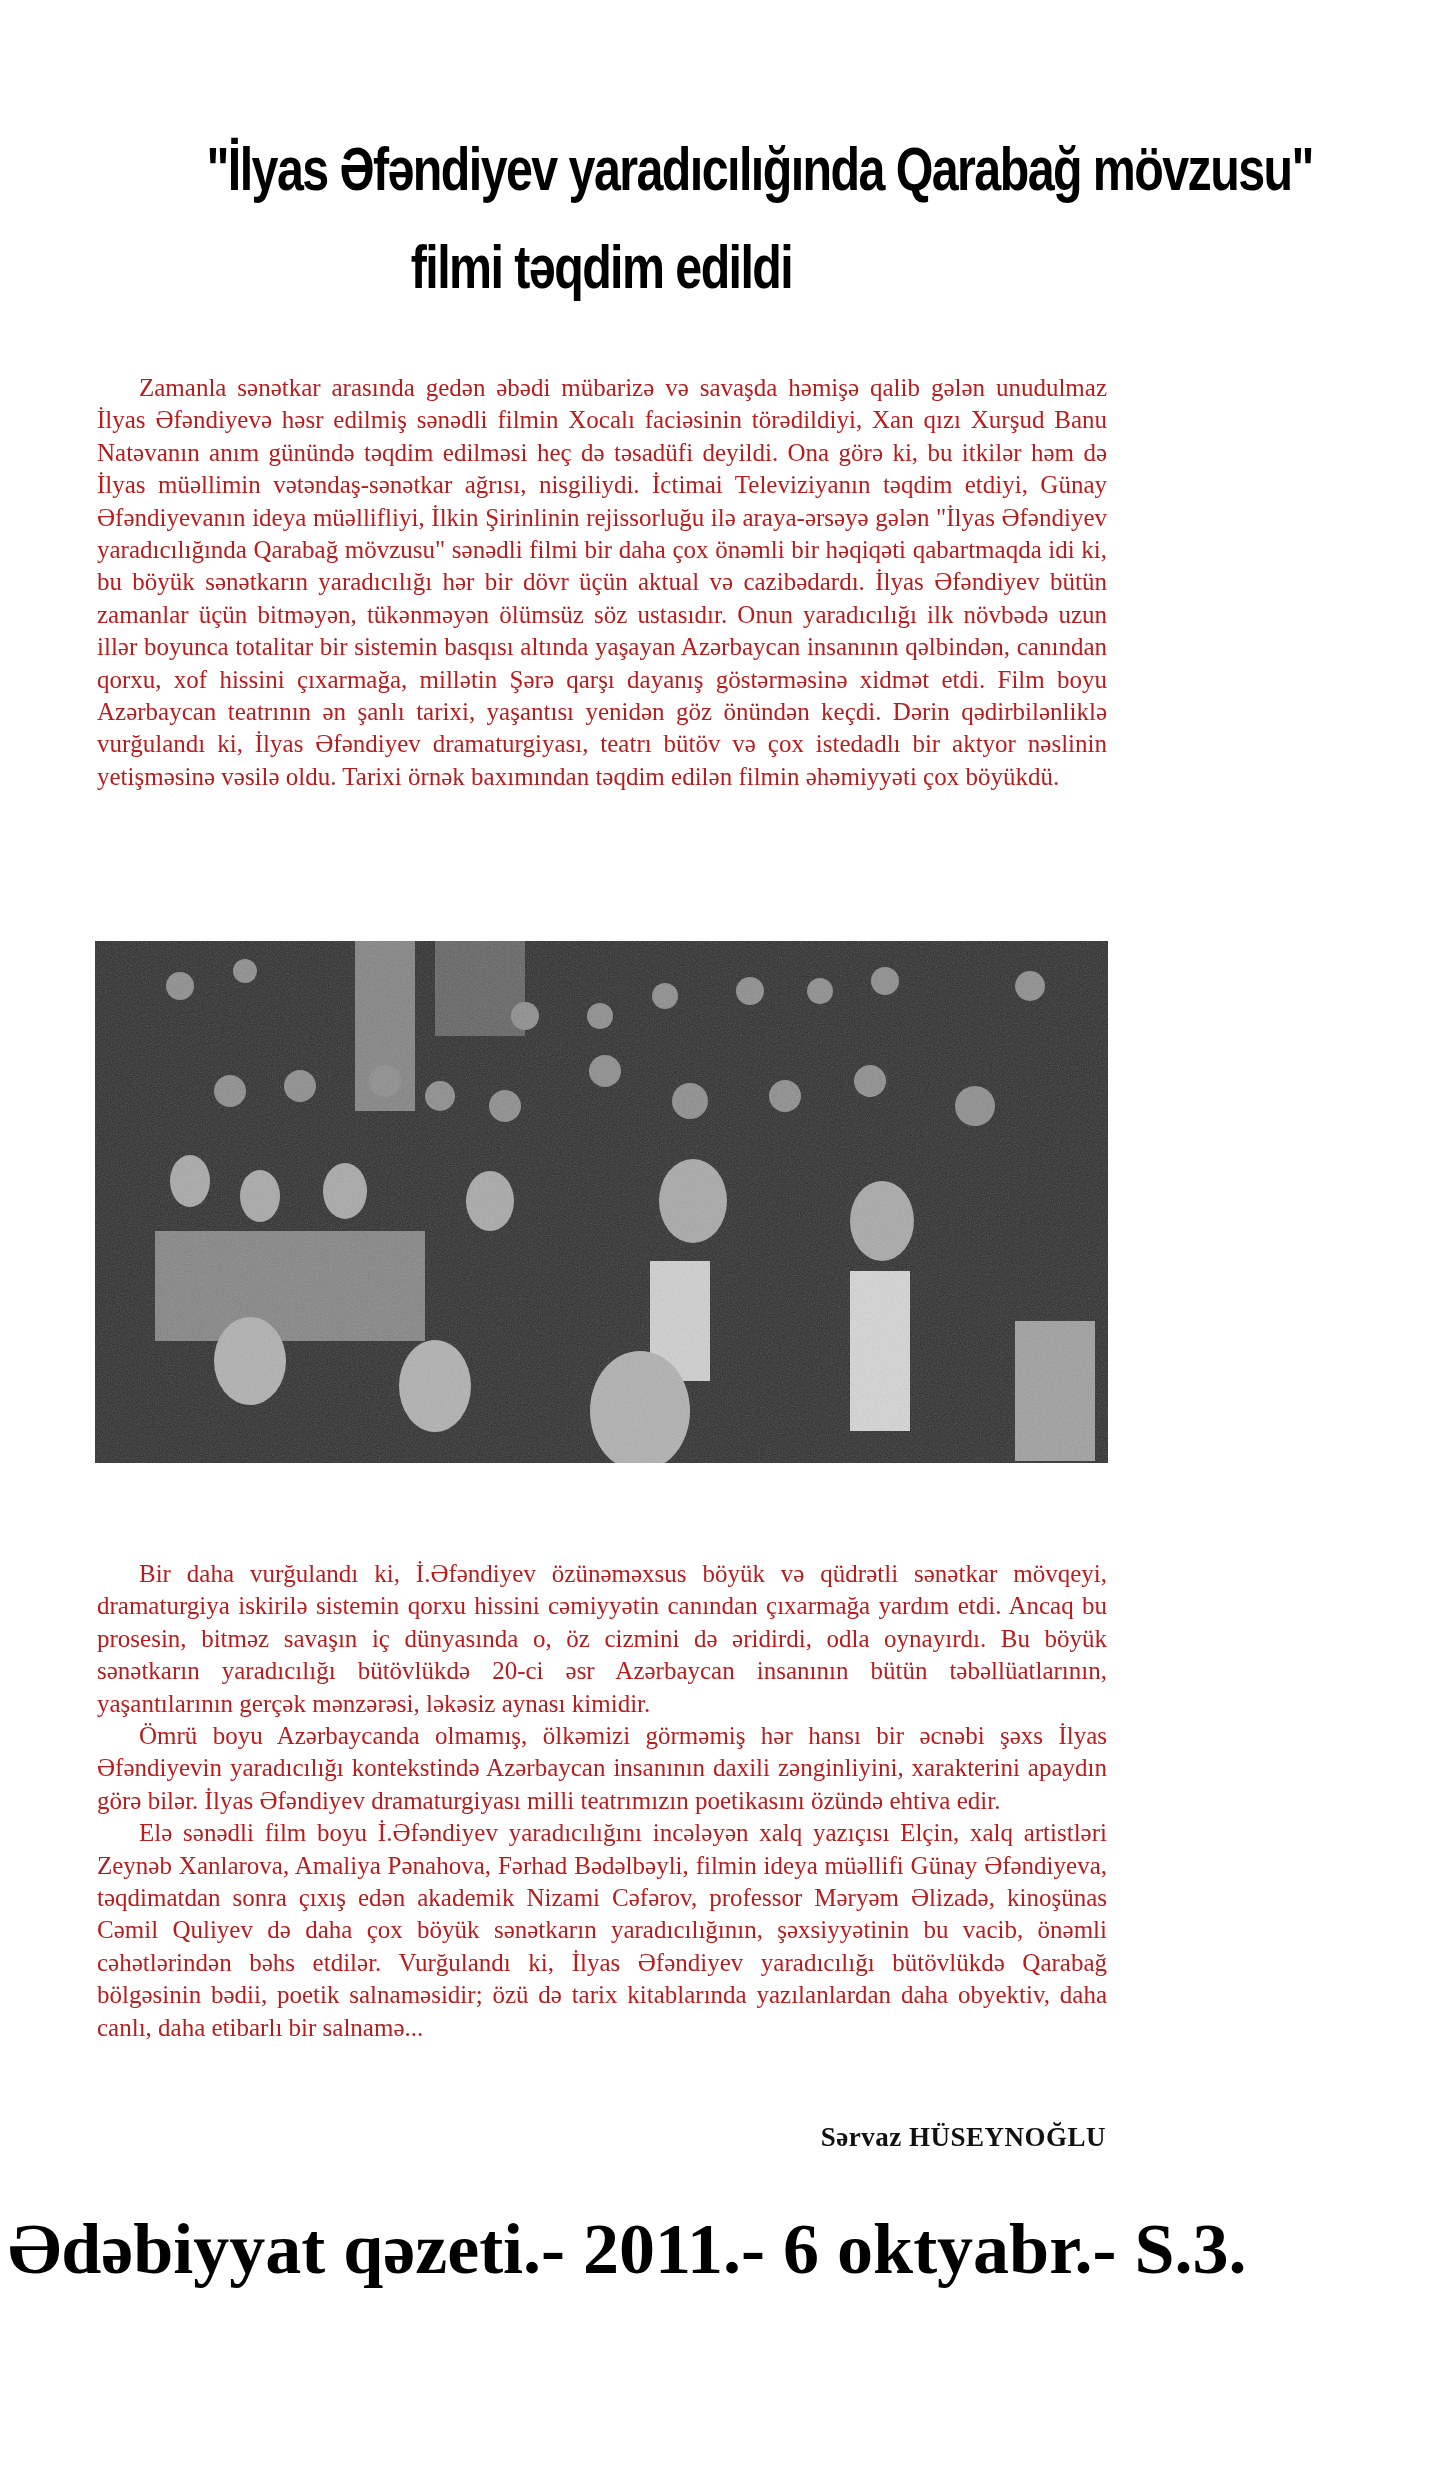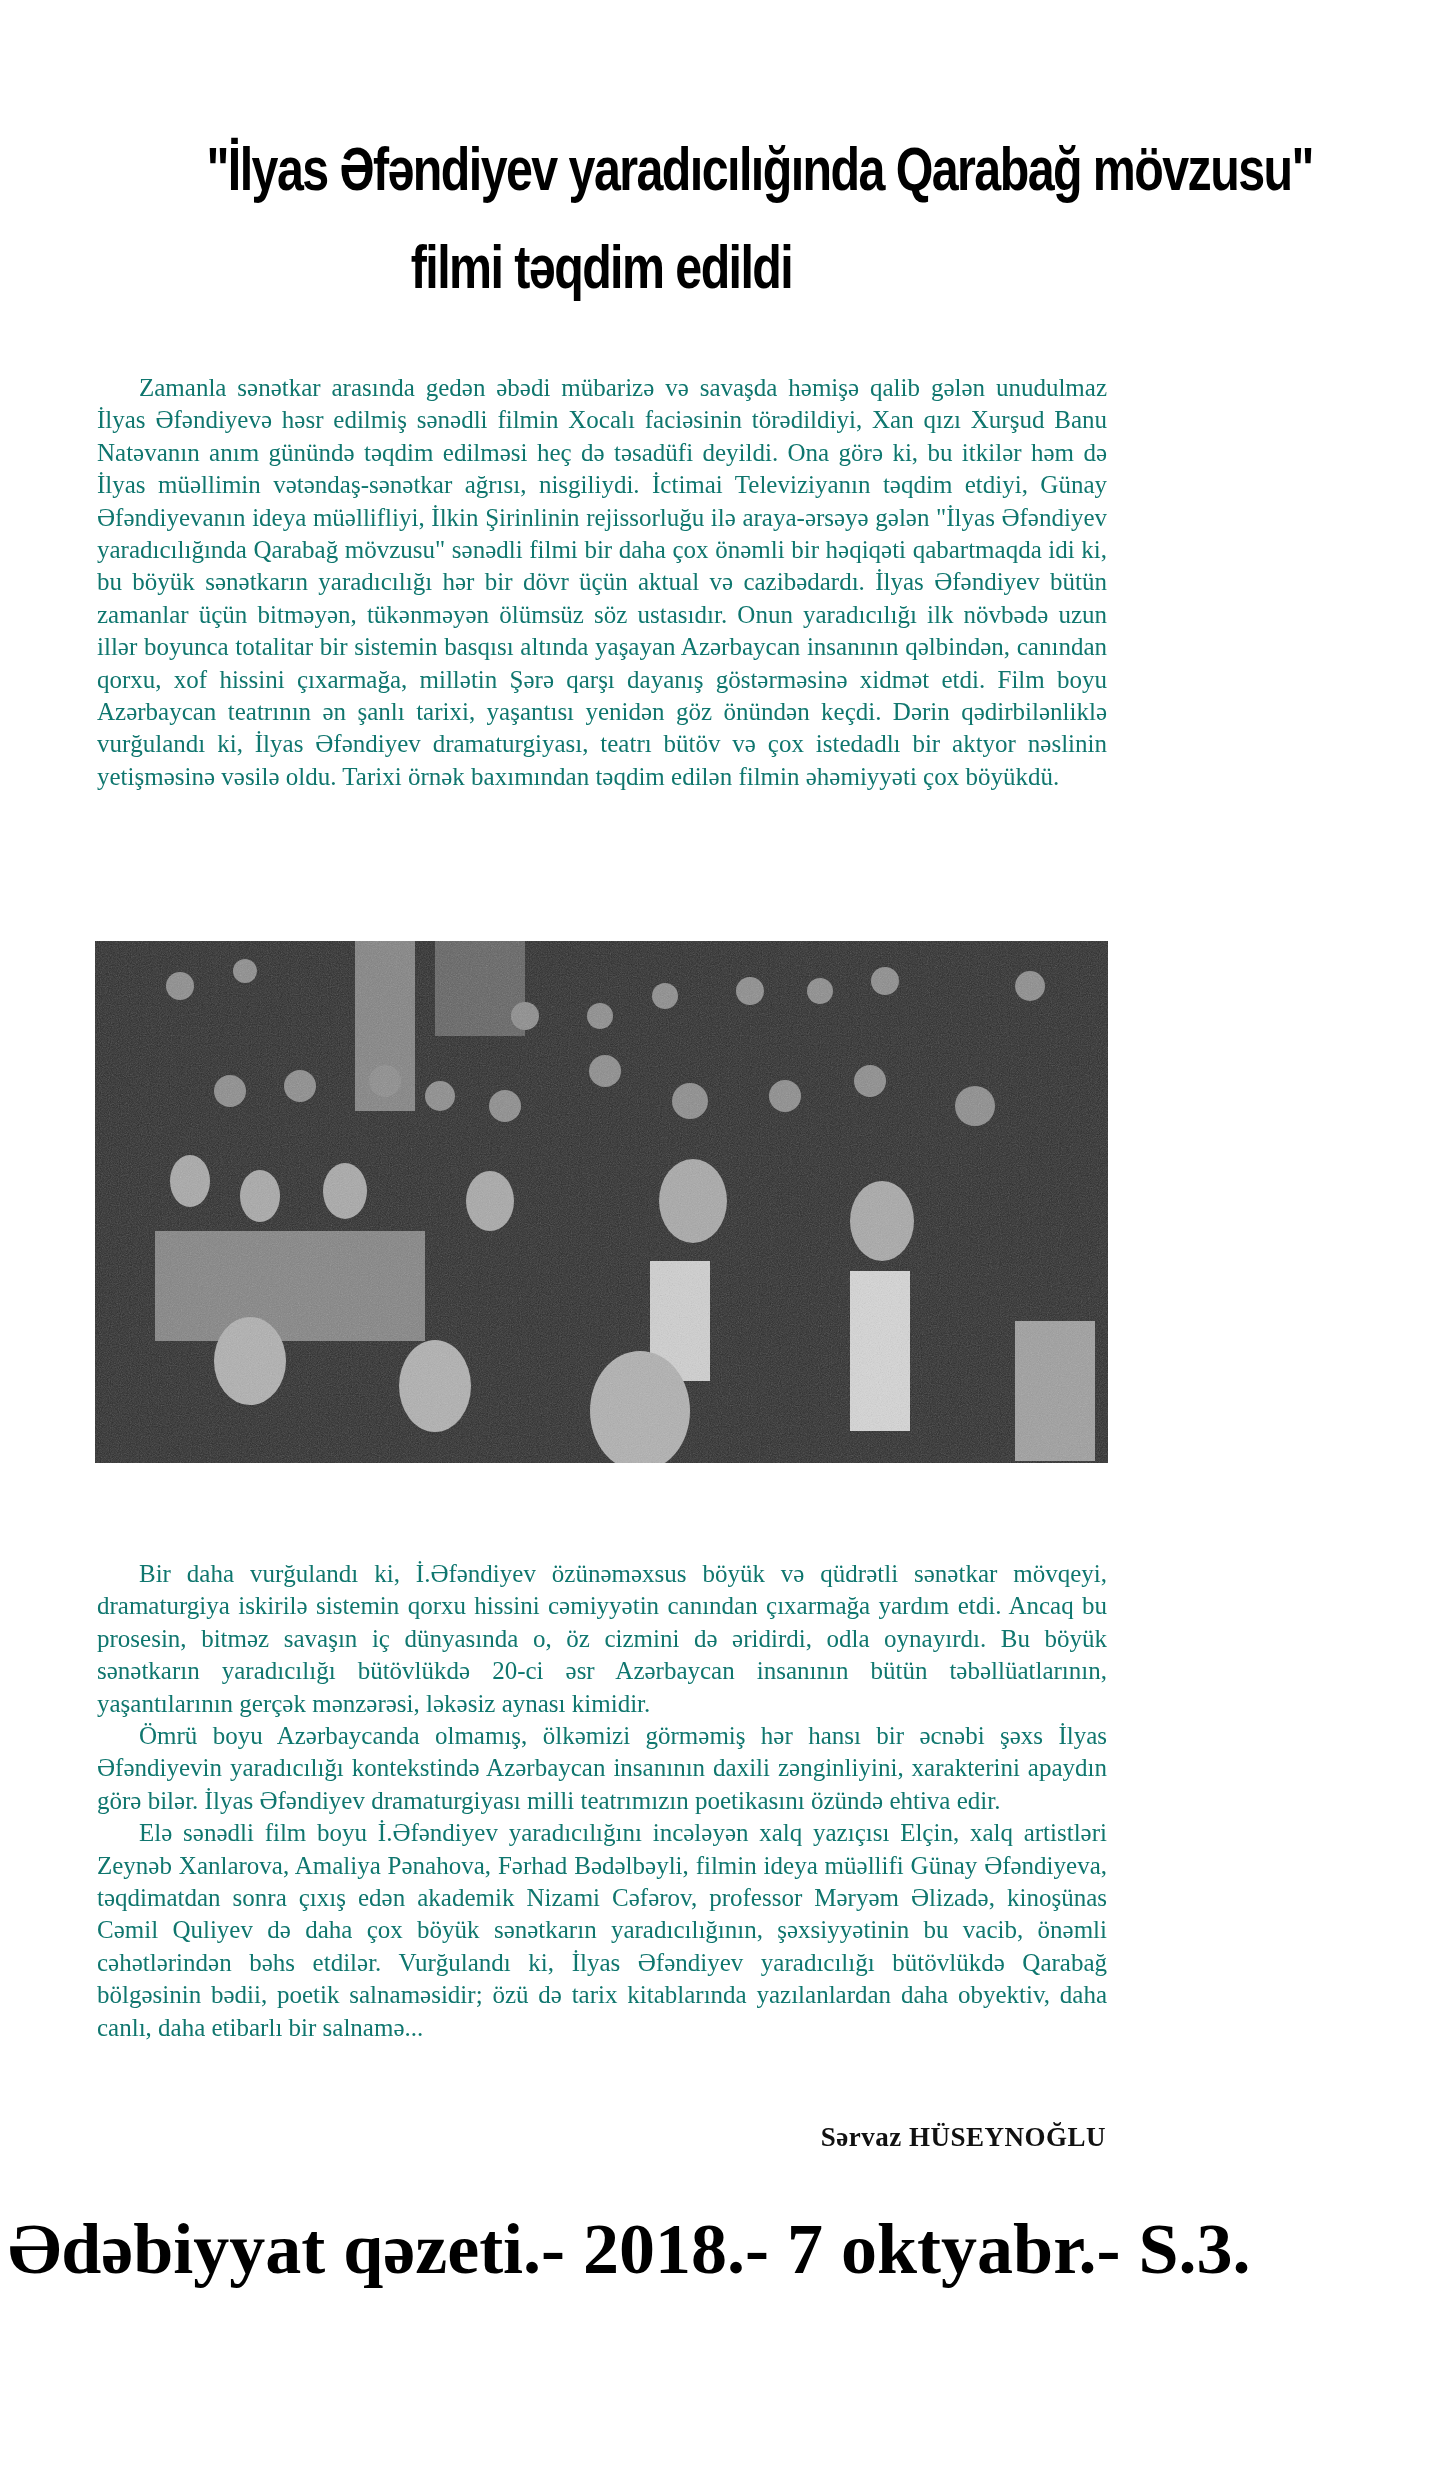--- a/index.html
+++ b/index.html
@@ -9,21 +9,21 @@
     text-align: center;
     font-family: "Liberation Sans", sans-serif; font-weight: bold;
     font-size: 62px; line-height: 98px; letter-spacing: -2px;
     transform: scaleX(0.78); transform-origin: center top;
     color: #000;
   }
   .title .line { display: block; white-space: nowrap; }
   .col {
     position: absolute; left: 97px; width: 1010px;
     font-family: "Liberation Serif", serif; font-size: 25px; line-height: 32.4px;
-    text-align: justify; color: #0f766e;
+    text-align: justify; color: #b91c1c;
   }
   .col p { margin: 0; text-indent: 42px; }
   #col-top { top: 372px; }
   #col-bottom { top: 1558px; }
   .photo {
     position: absolute; left: 95px; top: 941px; width: 1013px; height: 522px;
     background: #2a2a2a; overflow: hidden;
   }
   .photo svg { width: 100%; height: 100%; display: block; }
   .signature {
@@ -106,13 +106,13 @@
 </div>
 
 <div class="col" id="col-bottom">
   <p>Bir daha vurğulandı ki, İ.Əfəndiyev özünəməxsus böyük və qüdrətli sənətkar mövqeyi, dramaturgiya iskirilə sistemin qorxu hissini cəmiyyətin canından çıxarmağa yardım etdi. Ancaq bu prosesin, bitməz savaşın iç dünyasında o, öz cizmini də əridirdi, odla oynayırdı. Bu böyük sənətkarın yaradıcılığı bütövlükdə 20-ci əsr Azərbaycan insanının bütün təbəllüatlarının, yaşantılarının gerçək mənzərəsi, ləkəsiz aynası kimidir.</p>
   <p>Ömrü boyu Azərbaycanda olmamış, ölkəmizi görməmiş hər hansı bir əcnəbi şəxs İlyas Əfəndiyevin yaradıcılığı kontekstində Azərbaycan insanının daxili zənginliyini, xarakterini apaydın görə bilər. İlyas Əfəndiyev dramaturgiyası milli teatrımızın poetikasını özündə ehtiva edir.</p>
   <p>Elə sənədli film boyu İ.Əfəndiyev yaradıcılığını incələyən xalq yazıçısı Elçin, xalq artistləri Zeynəb Xanlarova, Amaliya Pənahova, Fərhad Bədəlbəyli, filmin ideya müəllifi Günay Əfəndiyeva, təqdimatdan sonra çıxış edən akademik Nizami Cəfərov, professor Məryəm Əlizadə, kinoşünas Cəmil Quliyev də daha çox böyük sənətkarın yaradıcılığının, şəxsiyyətinin bu vacib, önəmli cəhətlərindən bəhs etdilər. Vurğulandı ki, İlyas Əfəndiyev yaradıcılığı bütövlükdə Qarabağ bölgəsinin bədii, poetik salnaməsidir; özü də tarix kitablarında yazılanlardan daha obyektiv, daha canlı, daha etibarlı bir salnamə...</p>
 </div>
 
 <div class="signature">Sərvaz HÜSEYNOĞLU</div>
 
-<div class="citation">Ədəbiyyat qəzeti.- 2018.- 7 oktyabr.- S.3.</div>
+<div class="citation">Ədəbiyyat qəzeti.- 2011.- 6 oktyabr.- S.3.</div>
 
 </body></html>

